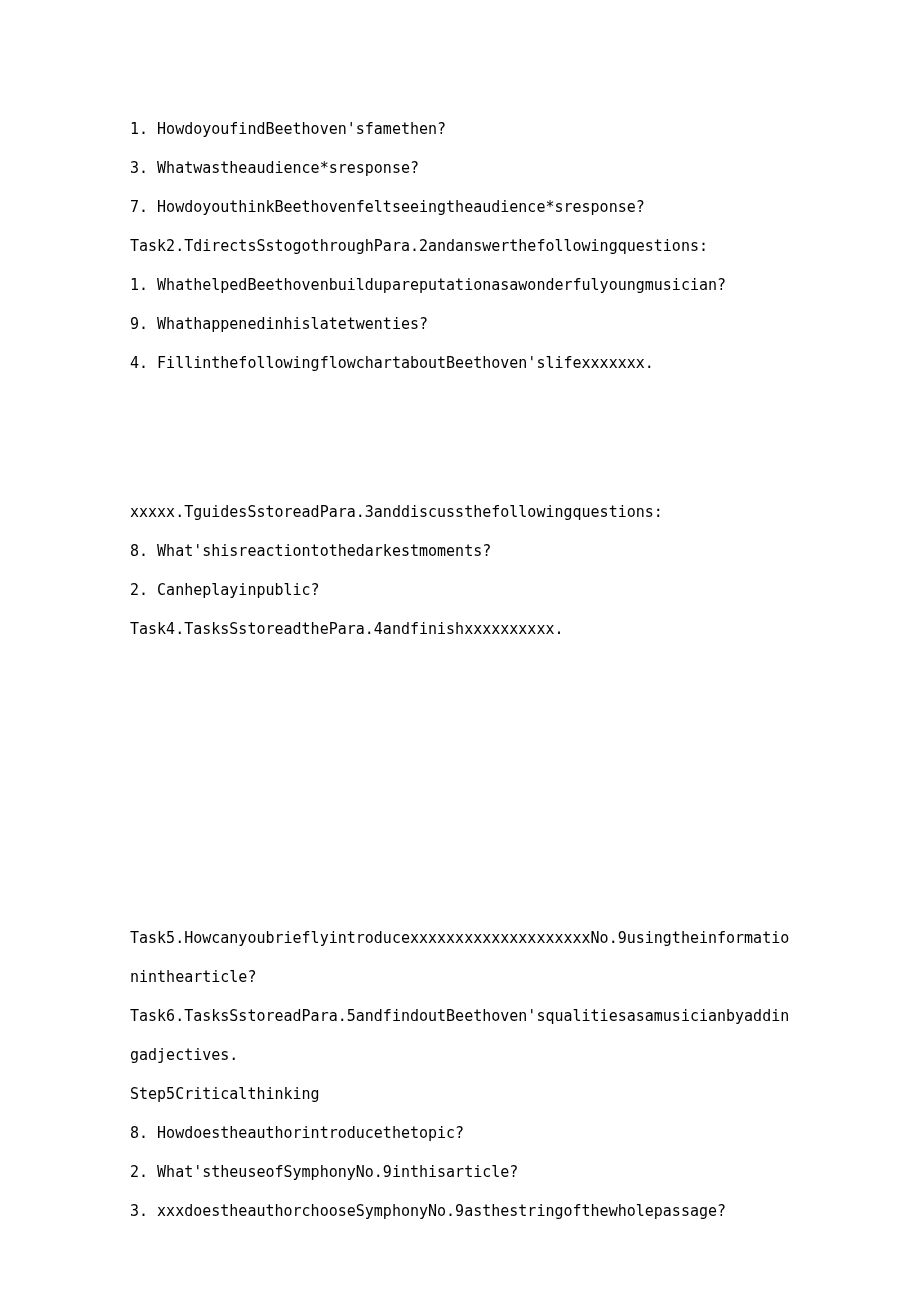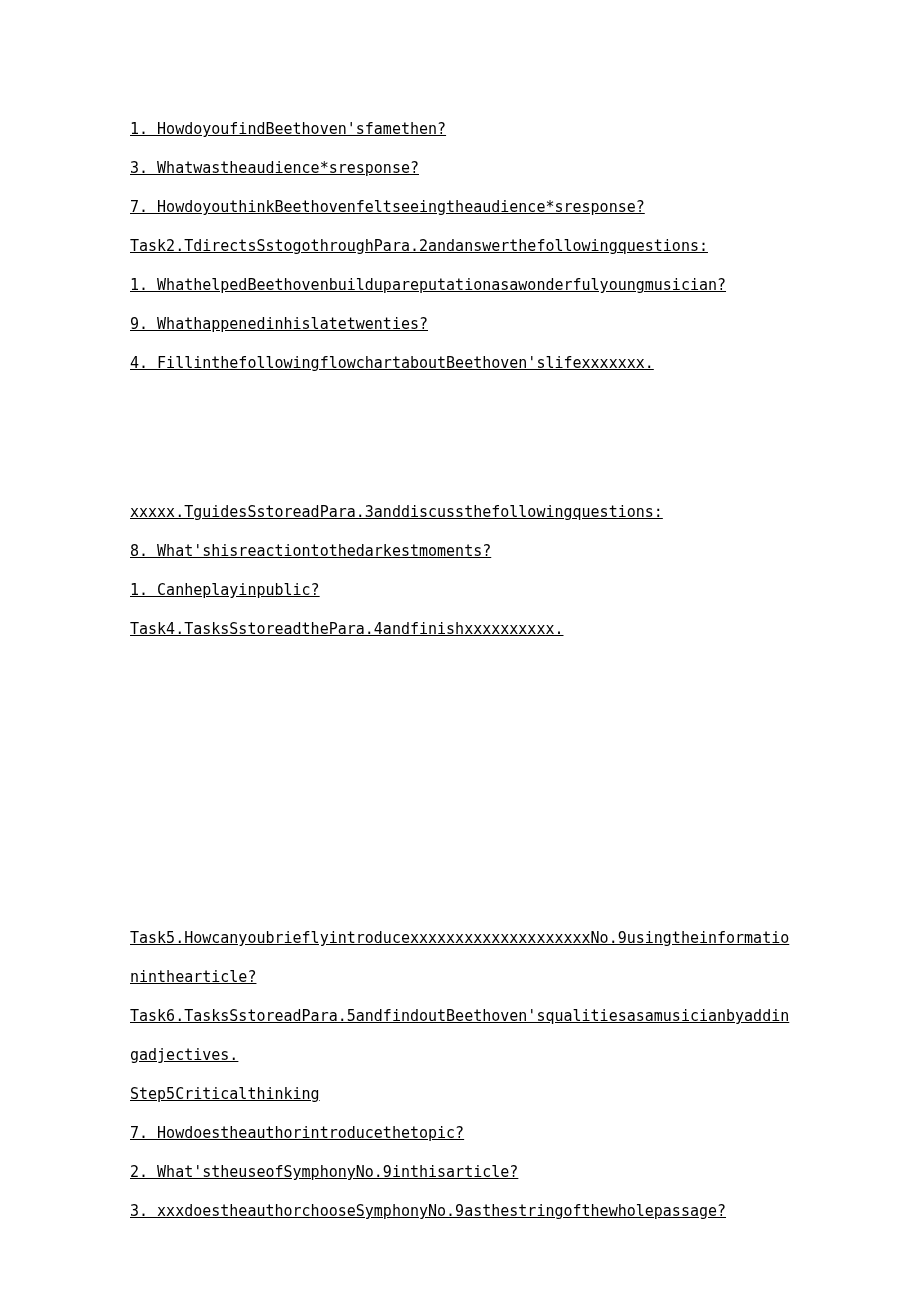--- a/index.html
+++ b/index.html
@@ -13,21 +13,20 @@
       margin: 0 auto;
       padding: 110px 130px 100px 130px;
       font-family: "SimSun", "NSimSun", monospace;
       font-size: 15px;
       color: #000000;
       line-height: 2.6;
     }
     .line {
       white-space: pre-wrap;
       word-break: break-all;
-      text-decoration: underline;
     }
     .gap-small {
       height: 110px;
     }
     .gap-large {
       height: 270px;
     }
   </style>
 </head>
 <body>
@@ -37,23 +36,23 @@
 <div class="line">7. HowdoyouthinkBeethovenfeltseeingtheaudience*sresponse?</div>
 <div class="line">Task2.TdirectsSstogothroughPara.2andanswerthefollowingquestions:</div>
 <div class="line">1. WhathelpedBeethovenbuildupareputationasawonderfulyoungmusician?</div>
 <div class="line">9. Whathappenedinhislatetwenties?</div>
 <div class="line">4. FillinthefollowingflowchartaboutBeethoven'slifexxxxxxx.</div>
 
 <div class="gap-small"></div>
 
 <div class="line">xxxxx.TguidesSstoreadPara.3anddiscussthefollowingquestions:</div>
 <div class="line">8. What'shisreactiontothedarkestmoments?</div>
-<div class="line">1. Canheplayinpublic?</div>
+<div class="line">2. Canheplayinpublic?</div>
 <div class="line">Task4.TasksSstoreadthePara.4andfinishxxxxxxxxxx.</div>
 
 <div class="gap-large"></div>
 
 <div class="line">Task5.HowcanyoubrieflyintroducexxxxxxxxxxxxxxxxxxxxNo.9usingtheinformationinthearticle?</div>
 <div class="line">Task6.TasksSstoreadPara.5andfindoutBeethoven'squalitiesasamusicianbyaddingadjectives.</div>
 <div class="line">Step5Criticalthinking</div>
-<div class="line">7. Howdoestheauthorintroducethetopic?</div>
+<div class="line">8. Howdoestheauthorintroducethetopic?</div>
 <div class="line">2. What'stheuseofSymphonyNo.9inthisarticle?</div>
 <div class="line">3. xxxdoestheauthorchooseSymphonyNo.9asthestringofthewholepassage?</div>
 
 </body></html>

